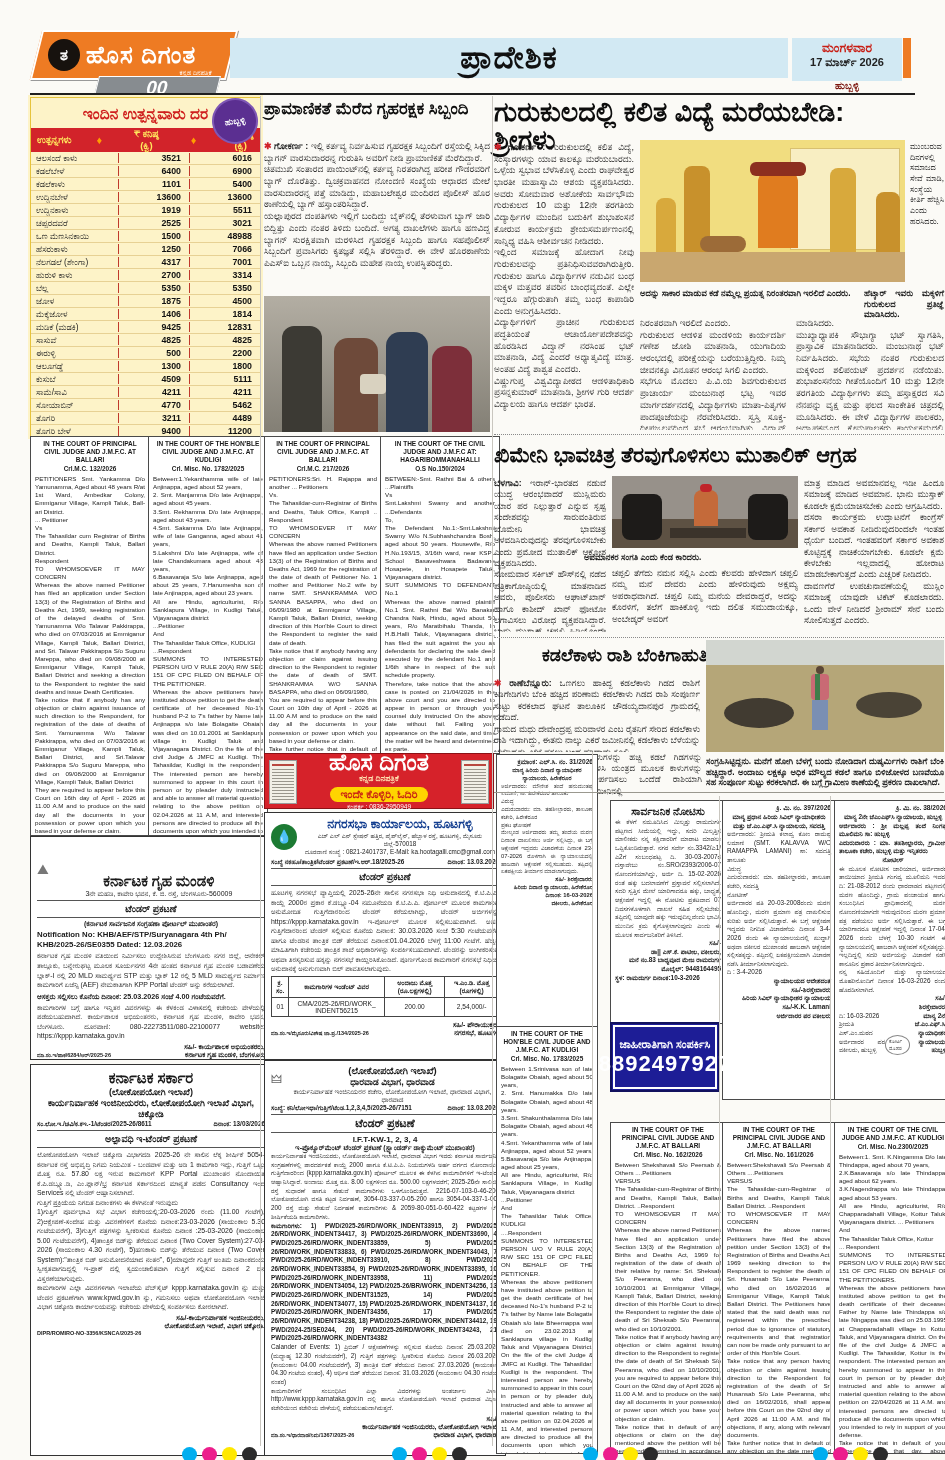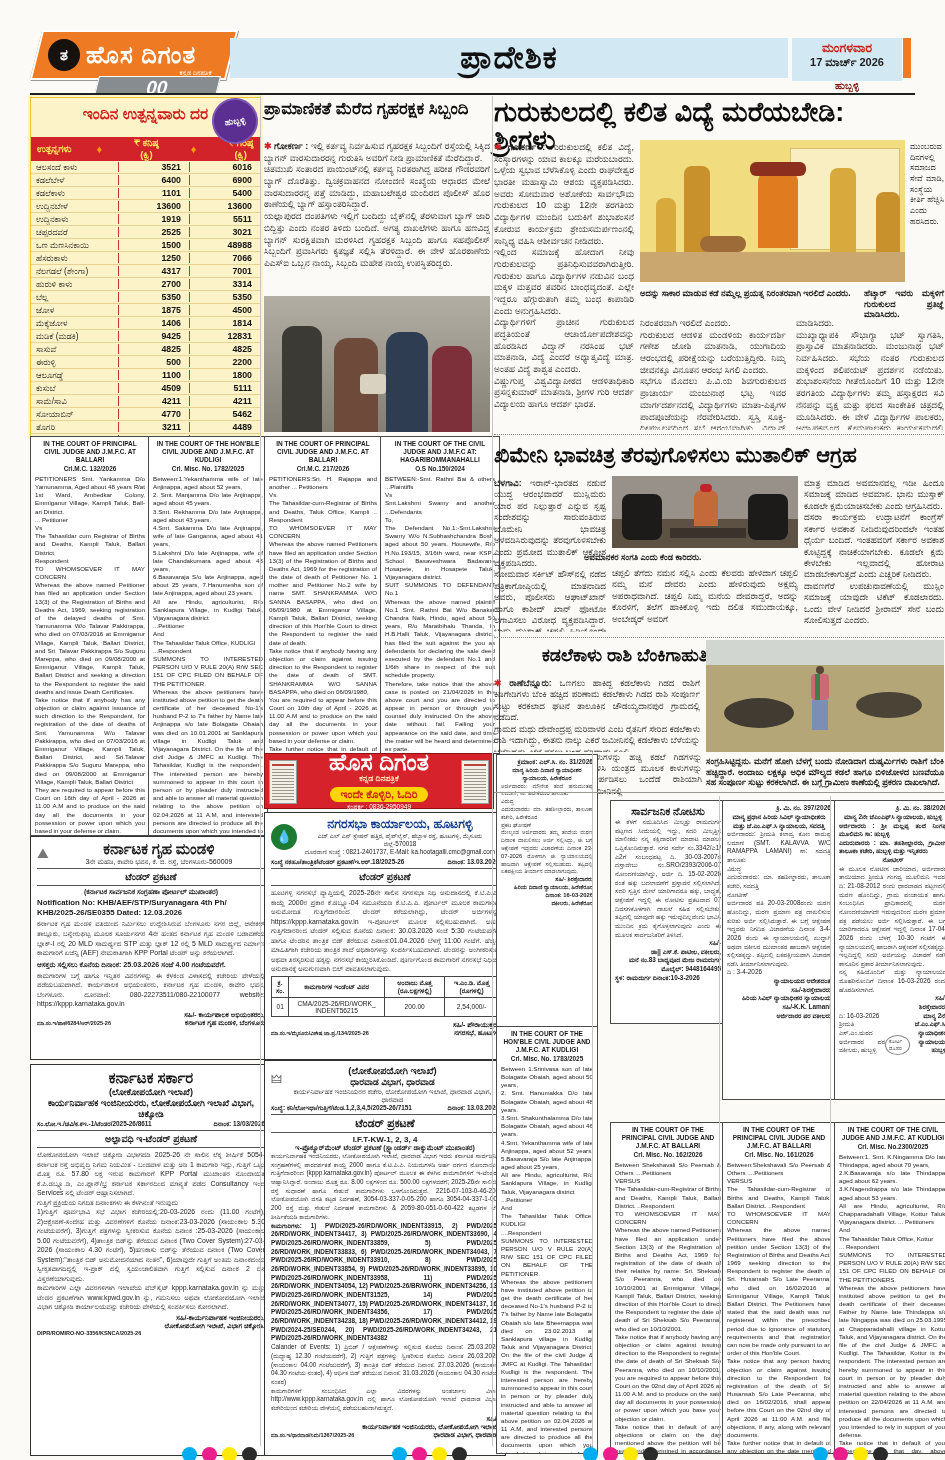--- a/index.html
+++ b/index.html
@@ -57,21 +57,21 @@
   .notice .c{font-weight:bold;text-align:center;font-size:6.4px;margin:1px 0;}
   .notice .b{white-space:pre-line;}
   .knotice{background:#fff;border:1px solid #4a4a4a;padding:3px 4px;overflow:hidden;font-size:6.4px;line-height:1.35;text-align:justify;}
   .knotice .kt{font-weight:bold;text-align:center;font-size:10.5px;}
   .knotice .kc{font-weight:bold;text-align:right;font-size:6.6px;}
   .knotice .kb{white-space:pre-line;}
   .knotice .ks{white-space:pre-line;text-align:right;font-weight:bold;}
 
   
   .tender{background:#fff;border:1.5px solid #333;padding:4px 6px;overflow:hidden;}
-  .t-org{font-weight:bold;text-align:center;font-size:15px;font-family:"Liberation Serif",serif;}
+  .t-org{font-weight:bold;text-align:center;font-size:15px;font-family:"Liberation Serif",serif;margin-top:32px;}
   .t-org2{font-weight:bold;text-align:center;font-size:15px;}
   .t-sub{text-align:center;font-size:7px;}
   .t-head{font-weight:bold;text-align:center;font-size:9.5px;border-top:1px solid #555;border-bottom:1px solid #555;padding:2px 0;margin:2px 0;}
   .t-ref{font-size:6.4px;display:flex;justify-content:space-between;font-weight:bold;}
   .t-notif{font-weight:bold;font-size:7.8px;line-height:1.25;margin:2px 0;}
   .t-body{font-size:6.9px;line-height:1.38;text-align:justify;white-space:pre-line;}
   .t-strong{font-weight:bold;font-size:7.2px;line-height:1.3;white-space:pre-line;margin:2px 0;}
   .t-sign{font-size:6.8px;font-weight:bold;text-align:right;white-space:pre-line;margin-top:2px;}
   .t-dipr{font-size:5.5px;font-weight:bold;}
 
@@ -121,21 +121,21 @@
     <div class="day">ಮಂಗಳವಾರ</div>
     <div class="date">17 ಮಾರ್ಚ್ 2026</div>
   </div>
   <div class="abs orangebar" style="left:903px;top:38px;width:8px;height:40px;"></div>
   <div class="abs edition" style="left:792px;top:80px;width:110px;">ಹುಬ್ಬಳ್ಳಿ</div>
   <div class="abs rule" style="left:30px;top:93px;width:885px;height:2px;"></div>
 
   <div class="abs rates" style="left:30px;top:97px;width:229px;height:338px;">
     <div class="rates-title">ಇಂದಿನ ಉತ್ಪನ್ನವಾರು ದರ</div>
     <div class="abs badge" style="right:2px;top:0px;">ಹುಬ್ಬಳ್ಳಿ</div>
-    <div class="rhead" style="margin-top:14px;gap:25px;">
+    <div class="rhead" style="margin-top:5px;gap:25px;">
       <span class="hp">ಉತ್ಪನ್ನಗಳು</span>
       <span class="diamond">♦</span>
       <span class="hv">₹ ಕನಿಷ್ಠ (ಕ್ವಿ)</span>
       <span class="diamond">♦</span>
       <span class="hv">₹ ಗರಿಷ್ಠ (ಕ್ವಿ)</span>
     </div>
     <div>
 
         <div class="rrow">
           <span class="rn">ಆಲಸಂದೆ ಕಾಳು</span>
@@ -228,21 +228,21 @@
         </div>
 
         <div class="rrow">
           <span class="rn">ಈರುಳ್ಳಿ</span>
           <span class="rv">500</span>
           <span class="rv">2200</span>
         </div>
 
         <div class="rrow">
           <span class="rn">ಆಲೂಗಡ್ಡೆ</span>
-          <span class="rv">1100</span>
+          <span class="rv">1300</span>
           <span class="rv">1800</span>
         </div>
 
         <div class="rrow">
           <span class="rn">ಕುಸುಬೆ</span>
           <span class="rv">4509</span>
           <span class="rv">5111</span>
         </div>
 
         <div class="rrow">
@@ -583,20 +583,24 @@
 ಶ್ರೀಮತಿ ಎಸ್.ಎಂ.ಮಠದ
 ಅರ್ಜಿದಾರರ ಪರ ವಕೀಲರು, ಹುಬ್ಬಳ್ಳಿ</div>
       <div style="border:1px solid #888;border-radius:50%;padding:2px 3px;font-size:5px;">ಕೋರ್ಟ ಮೊಹರ</div>
       <div class="ks">ಸಹಿ/-ಶಿರಸ್ತೇದಾರರು
 ಮಾನ್ಯ 2ನೇ ಜೆ.ಎಂ.ಎಫ್.ಸಿ,
 ನ್ಯಾಯಾಧೀಶರ ನ್ಯಾಯಾಲಯ,
 ಹುಬ್ಬಳ್ಳಿ</div>
     </div>
   </div>
 
+  <div class="abs phonead" style="left:610px;top:1022px;width:106px;height:66px;">
+    <div class="l1">ಜಾಹೀರಾತಿಗಾಗಿ ಸಂಪರ್ಕಿಸಿ</div>
+    <div class="l2">8892497927</div>
+  </div>
 
   <div class="abs notice" style="left:496px;top:1026px;width:92px;height:420px;">
     <div class="t">IN THE COURT OF THE HON'BLE CIVIL JUDGE AND J.M.F.C. AT KUDLIGI</div>
     <div class="c">Crl. Misc. No. 1783/2025</div>
     <div class="b">Between 1.Srinivasa son of late Bolagatte Obaiah, aged about 50 years,
 2. Smt. Hanumakka D/o late Bolagatte Obaiah, aged about 48 years.
 3.Smt. Shakunthalamma D/o late Bolagatte Obaiah, aged about 46 years.
 4.Smt. Yekanthamma wife of late Anjinappa, aged about 52 years, 5.Basavaraja S/o late Anjinappa, aged about 25 years,
 All are Hindu, agriculturist, R/o Sanklapura Village, in Kudligi Taluk, Vijayanagara district
 ...Petitioner

